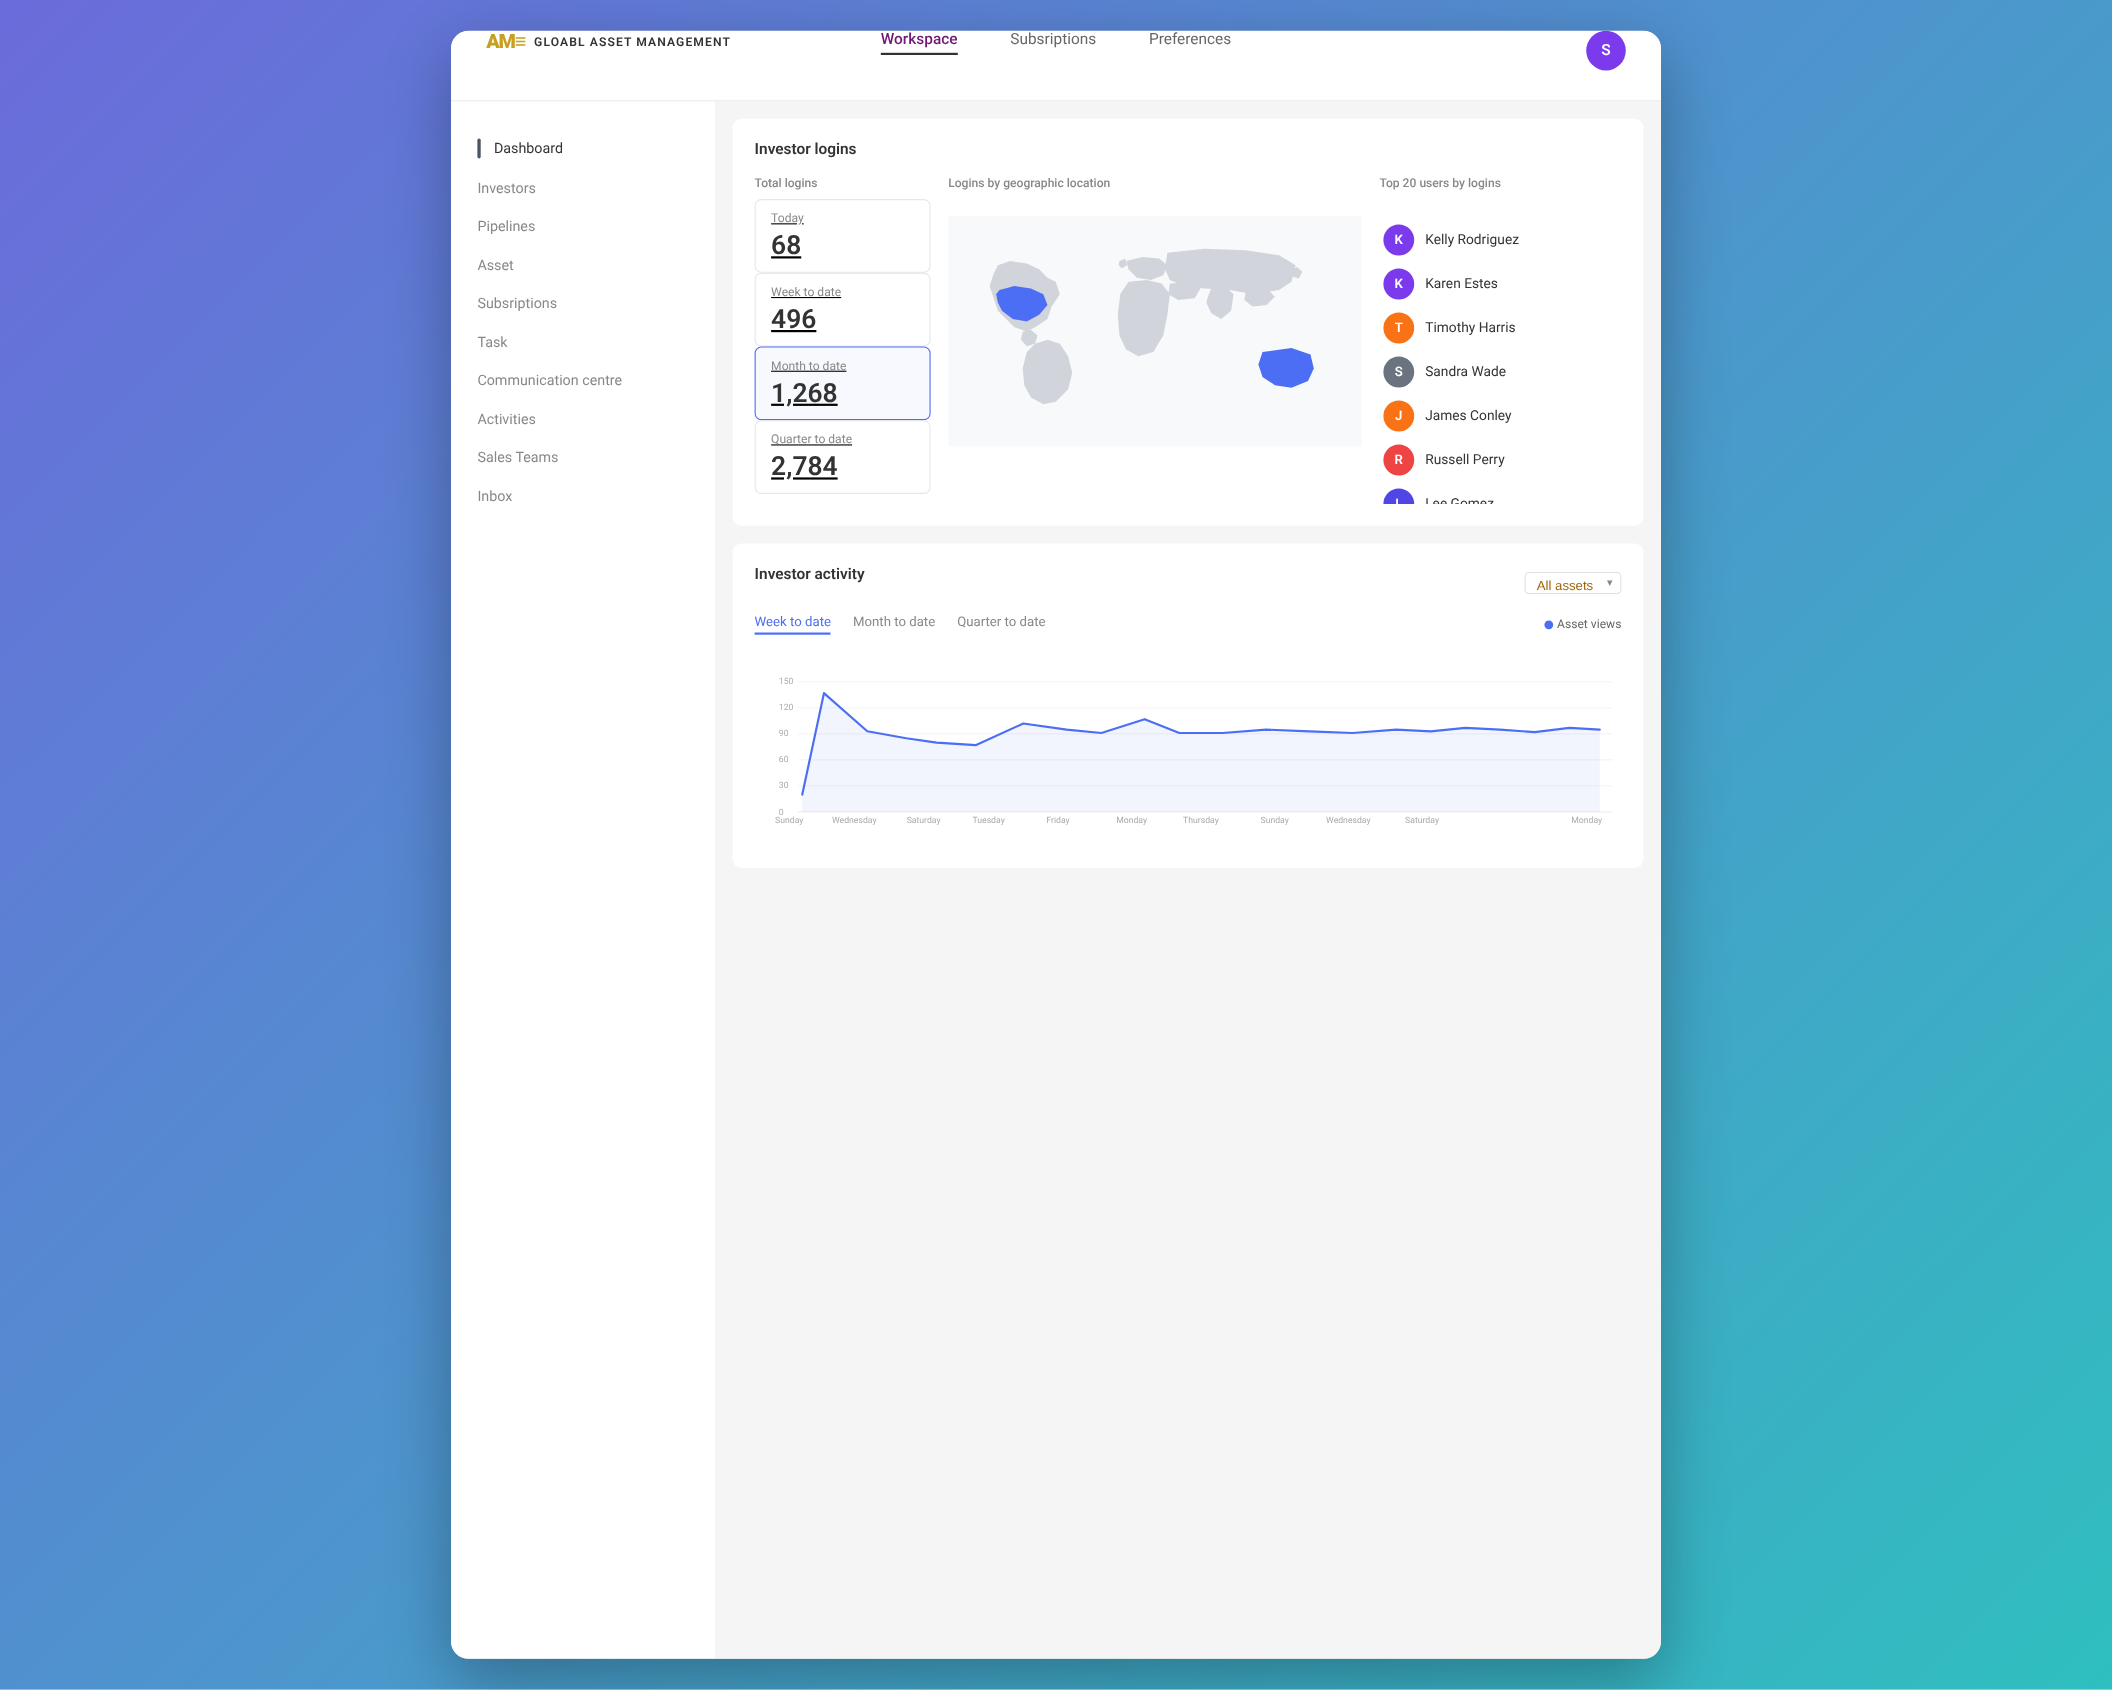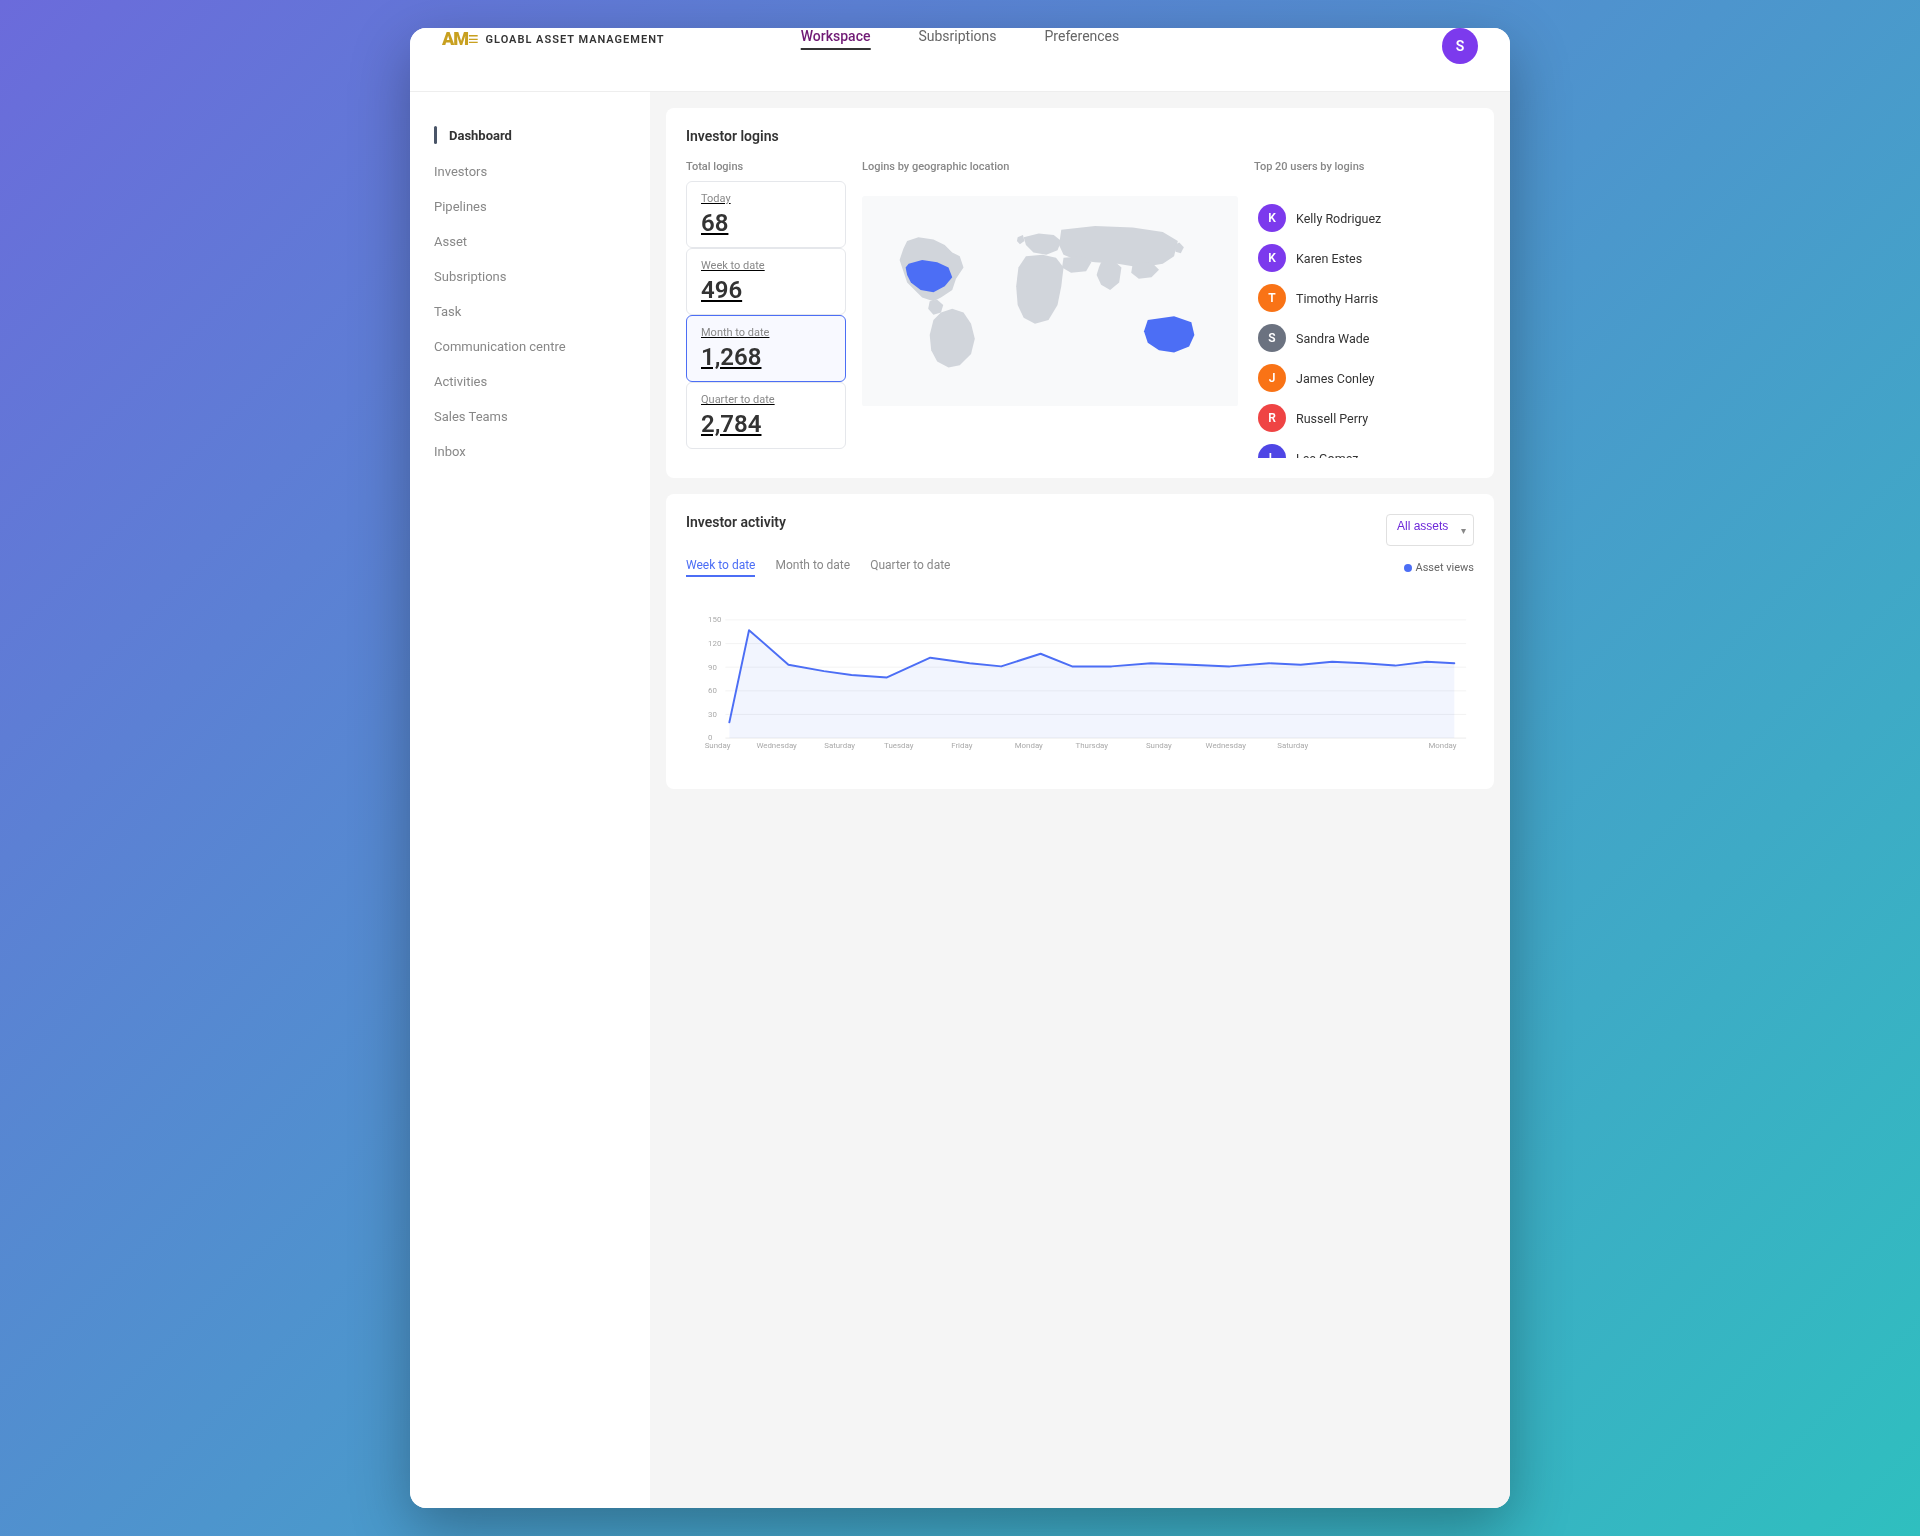--- a/index.html
+++ b/index.html
@@ -96,21 +96,21 @@
       padding: 10px 24px;
       font-size: 13px;
       color: #888;
       cursor: pointer;
       display: flex;
       align-items: center;
       gap: 8px;
     }
     .sidebar-item.active {
       color: #333;
-      font-weight: 700;
+      font-weight: 400;
     }
     .sidebar-item.active::before {
       content: '';
       display: inline-block;
       width: 3px;
       height: 18px;
       background: #4a5568;
       border-radius: 2px;
       margin-right: 4px;
     }
@@ -230,23 +230,23 @@
       cursor: pointer;
       padding-bottom: 3px;
     }
     .activity-tab.active {
       color: #4c6ef5;
       border-bottom: 2px solid #4c6ef5;
     }
     .asset-select {
       border: 1px solid #e0e0e0;
       border-radius: 4px;
-      padding: 4px 24px 12px 10px;
+      padding: 4px 24px 0 10px;
       font-size: 12px;
-      color: #6d28d9;
+      color: #a16207;
       background: #fff;
       appearance: none;
       cursor: pointer;
       position: relative;
     }
     .asset-select-wrap {
       position: relative;
       display: inline-block;
     }
     .asset-select-wrap::after {

